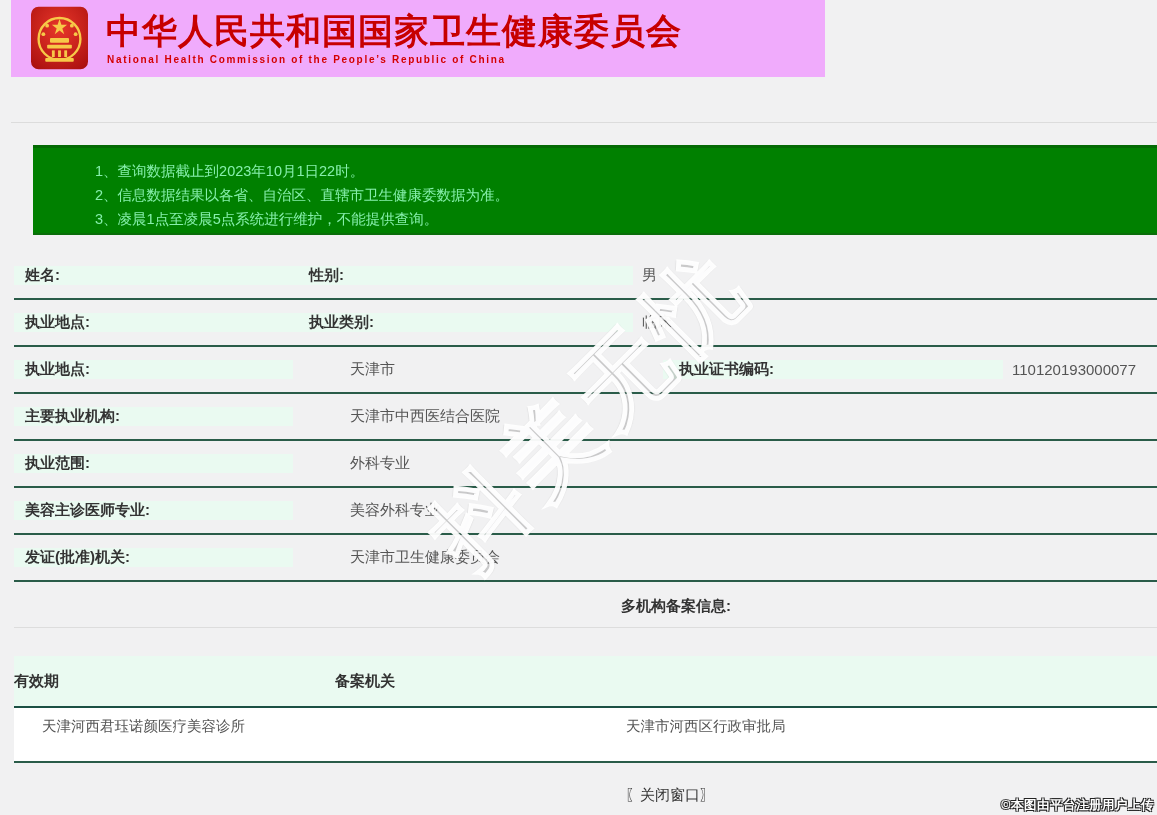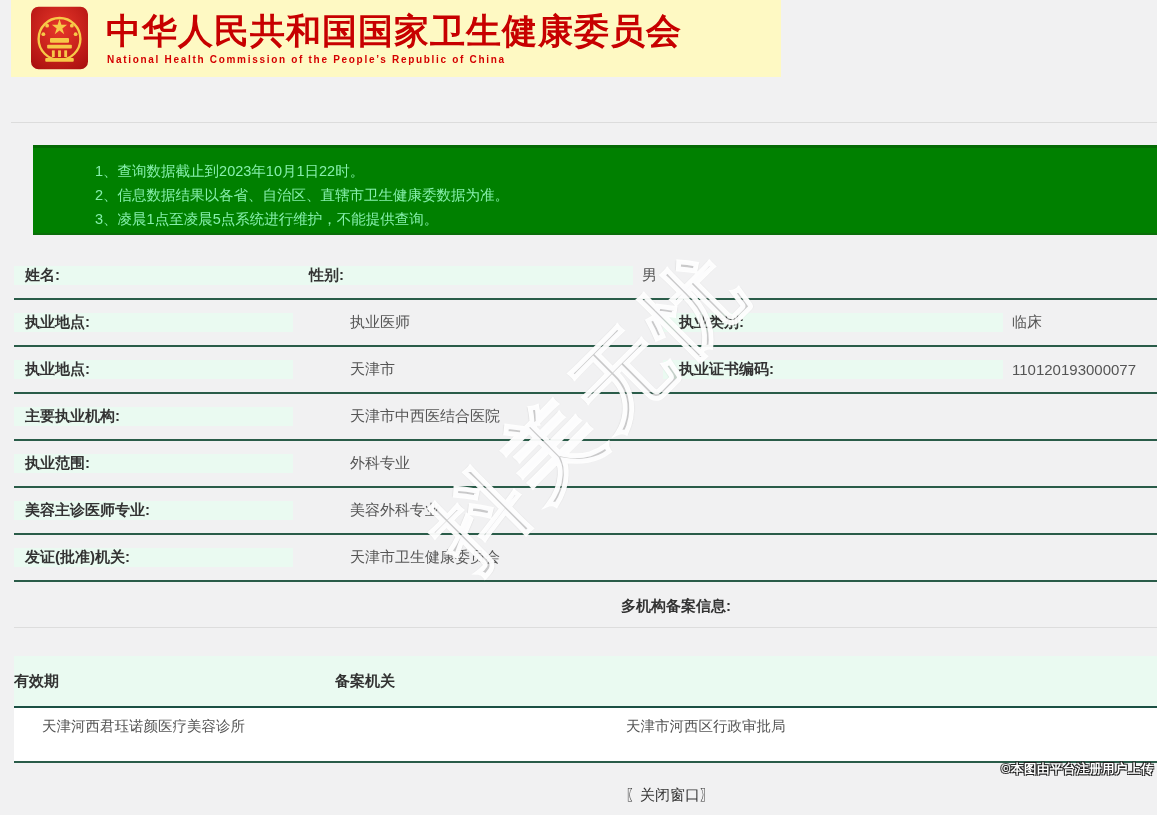--- a/index.html
+++ b/index.html
@@ -3,21 +3,21 @@
 <meta charset="utf-8">
 <style>
   html,body{margin:0;padding:0;}
   body{
     width:1157px;height:815px;position:relative;overflow:hidden;
     background:#f1f1f2;
     font-family:"Liberation Sans","DejaVu Sans",sans-serif;
     color:#333;
   }
   
-  .header-band{position:absolute;left:11px;top:0;width:770px;height:77px;background:#fef9c3;}
+  .header-band{position:absolute;left:11px;top:0;width:770px;height:77px;background:#f0abfc;padding-left:44px;}
   .emblem{position:absolute;left:20px;top:5px;width:57px;height:66px;}
   .site-title{position:absolute;left:95px;top:8px;font-size:35px;font-weight:700;color:#c70000;letter-spacing:1px;white-space:nowrap;}
   .site-subtitle{position:absolute;left:96px;top:54px;font-size:10px;font-weight:700;color:#d40000;letter-spacing:1.7px;white-space:nowrap;}
   .top-divider{position:absolute;left:11px;top:122px;width:1146px;height:0;border-top:1px solid #dcdcdc;}
   
   .notice{
     position:absolute;left:33px;top:145px;width:1124px;height:90px;
     background:#008000;border-top:3px solid #046a04;border-bottom:2px solid #0a6e0a;
     box-sizing:border-box;padding:11px 10px 0 62px;
   }
@@ -42,21 +42,21 @@
   .filing-row .fcell{font-size:14.5px;color:#555;padding-top:9px;box-sizing:border-box;}
   .fcell{box-sizing:border-box;overflow:hidden;white-space:nowrap;}
   .fc1{width:568px;padding-left:28px;}
   .fc2{width:321px;}
   .fc3{flex:1;}
   .valid-line{line-height:24px;}
   
   .close-link{position:absolute;left:0;top:786px;width:1340px;text-align:center;}
   .close-link a{font-size:15px;color:#333;text-decoration:none;}
   .credit{
-    position:absolute;right:3px;top:761px;font-size:12.5px;font-weight:700;color:#ffffff;
+    position:absolute;right:3px;top:797px;font-size:12.5px;font-weight:700;color:#ffffff;
     text-shadow:-1px -1px 0 #222,1px -1px 0 #222,-1px 1px 0 #222,1px 1px 0 #222;
     letter-spacing:0.5px;
   }
   
   .watermark{
     position:absolute;left:330px;top:330px;width:520px;height:160px;
     display:flex;align-items:center;justify-content:center;
     transform:rotate(-45deg);
     font-size:92px;font-weight:700;letter-spacing:8px;
     color:transparent;
@@ -102,21 +102,20 @@
 </div>
 
 <div class="info-table">
   <div class="info-row">
     <div class="cell lbl">姓名:</div>
     <div class="cell lbl2">性别:</div>
     <div class="cell val2">男</div>
   </div>
   <div class="info-row">
     <div class="cell lbl">执业地点:</div>
-    <div class="cell val">执业医师</div>
     <div class="cell lbl2">执业类别:</div>
     <div class="cell val2">临床</div>
   </div>
   <div class="info-row">
     <div class="cell lbl">执业地点:</div>
     <div class="cell val">天津市</div>
     <div class="cell lbl2">执业证书编码:</div>
     <div class="cell val2">110120193000077</div>
   </div>
   <div class="info-row">

